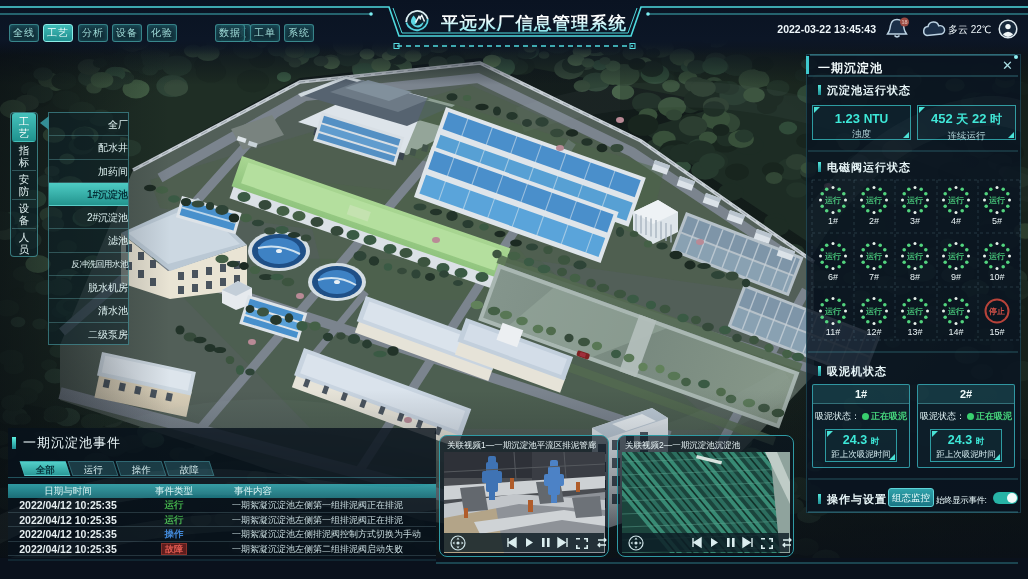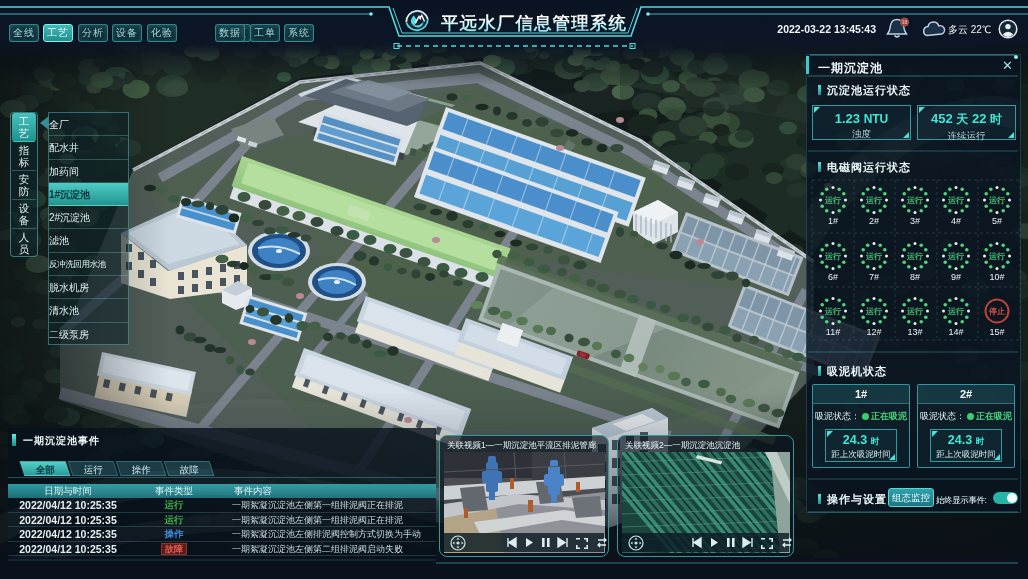--- a/index.html
+++ b/index.html
@@ -35,21 +35,21 @@
  border-bottom:1px solid rgba(110,220,225,0.35);background:rgba(46,130,140,0.25);}
 .card .crow{margin-top:6px;text-align:center;font-size:9px;color:#dff0f2;}
 .card .crow b{color:#46d47c;font-weight:bold;}
 .dotg{display:inline-block;width:7px;height:7px;border-radius:50%;background:#38cf6e;vertical-align:-1px;margin:0 2px;}
 .ibox{position:absolute;left:12px;top:44px;right:12px;height:33px;border:1px solid rgba(56,196,200,0.75);
  background:rgba(25,70,82,0.2);text-align:center;}
 .ibox .v{margin-top:3px;font-size:12.5px;font-weight:bold;color:#3de8d8;}
 .ibox .v small{font-size:8.5px;}
 .ibox .t{font-size:8.5px;color:#cfe6ea;margin-top:1px;}
 .tbl{position:absolute;left:8px;top:428px;width:428px;height:132px;background:rgba(8,17,27,0.8);}
-.ttl{position:absolute;font-size:10px;font-weight:bold;color:#ecf8fa;letter-spacing:1px;}
+.ttl{position:absolute;font-size:13px;font-weight:normal;color:#ecf8fa;letter-spacing:1px;}
 .ttl::before{content:"";display:inline-block;width:4px;height:12px;margin-right:7px;
  background:linear-gradient(180deg,#5ceede,#1d8b92);vertical-align:-2px;}
 .ftab{position:absolute;top:0;height:15px;line-height:15px;width:46px;text-align:center;font-size:9.5px;color:#d5ecee;
  background:rgba(42,92,104,0.55);transform:skewX(18deg);border:1px solid rgba(90,190,200,0.35);}
 .ftab span{display:block;transform:skewX(-18deg);}
 .ftab.act{background:linear-gradient(180deg,#52cfc8,#2b9a98);color:#06343c;font-weight:bold;}
 .thead{position:absolute;left:0px;top:56px;width:428px;height:14px;background:linear-gradient(180deg,#2f9aa2,#1b6d77);
  font-size:9.5px;color:#dff6f6;}
 .thead div{float:left;text-align:center;line-height:14px;}
 .trow{position:absolute;left:0;width:428px;height:14.6px;line-height:14.6px;font-size:10px;color:#e6eef0;
@@ -62,21 +62,21 @@
 .vctrl{position:absolute;left:4px;right:4px;bottom:4px;height:19px;background:rgba(12,28,36,0.82);}
 .vctrl svg{position:absolute;top:2px;}
 .ltab{position:absolute;left:10px;top:112px;width:28px;height:145px;background:rgba(13,36,44,0.6);
  border:1px solid rgba(96,210,214,0.5);border-radius:4px;}
 .ltab .it{width:24px;margin:0 auto;height:29px;padding-top:3px;text-align:center;font-size:10.5px;color:#e2f2f2;
  line-height:11.5px;border-bottom:1px solid rgba(130,210,215,0.3);}
 .ltab .it:last-child{border-bottom:none;}
 .ltab .it.act{background:linear-gradient(180deg,#46c2bc,#1f928e);border-radius:3px;color:#ffffff;border-bottom-color:transparent;}
 .smenu{position:absolute;left:48px;top:112px;width:81px;height:233px;background:rgba(12,32,40,0.55);
  border:1px solid rgba(96,205,212,0.45);}
-.smenu .si{height:23.3px;line-height:23.3px;text-align:left;font-size:10px;color:#def1f1;
+.smenu .si{height:23.3px;line-height:23.3px;text-align:right;font-size:10px;color:#def1f1;
  border-bottom:1px solid rgba(120,205,210,0.3);}
 .smenu .si:last-child{border-bottom:none;}
 .smenu .si.act{background:linear-gradient(180deg,#4eccc4,#23948e);color:#05323a;font-weight:bold;}
 .smenu .si.small{font-size:8.6px;letter-spacing:-0.5px;}
 </style>
 </head>
 <body>
 <div id="app">
 
 <svg id="scene" width="1028" height="579" viewBox="0 0 1028 579">

